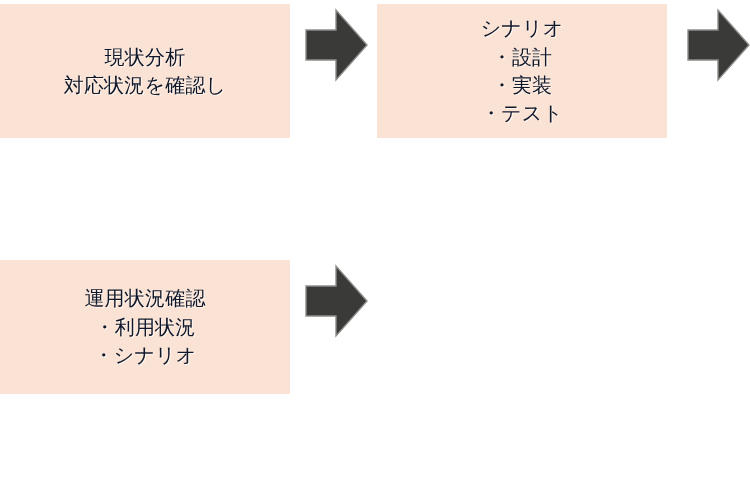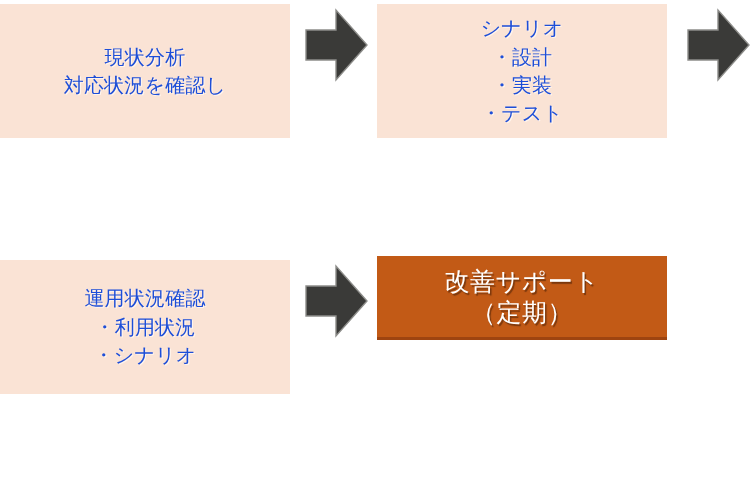--- a/index.html
+++ b/index.html
@@ -57,21 +57,21 @@
     width: 290px;
     height: 134px;
     margin-top: 4px;
     background: #fae3d5;
     display: flex;
     align-items: center;
     justify-content: center;
     text-align: center;
   }
   .box-body .body-text {
-    color: #1d4ed8;
+    color: #0f172a;
     font-size: 20px;
     font-weight: 400;
     line-height: 1.42;
     letter-spacing: 0.2px;
     text-shadow: 1.2px 1.2px 0px rgba(255,245,238,0.95);
     white-space: pre-line;
   }
 
   
   .box-row-bottom .box-body { height: 134px; }
@@ -120,19 +120,15 @@
 ・利用状況
 ・シナリオ</span>
     </div>
   </div>
 
   <svg class="flow-arrow arrow-mid-bottom" viewBox="0 0 68 74">
     <polygon points="4,22 34,22 34,2 65,37 34,72 34,52 4,52" fill="#3a3a38" stroke="#8d8d8a" stroke-width="1.4"></polygon>
   </svg>
 
   <div class="process-box box-col-right box-row-bottom">
-    <div class="box-header">
-      <span class="header-text">改善サポート
-（定期）</span>
-    </div>
   </div>
 
 </div>
 
 </body></html>

